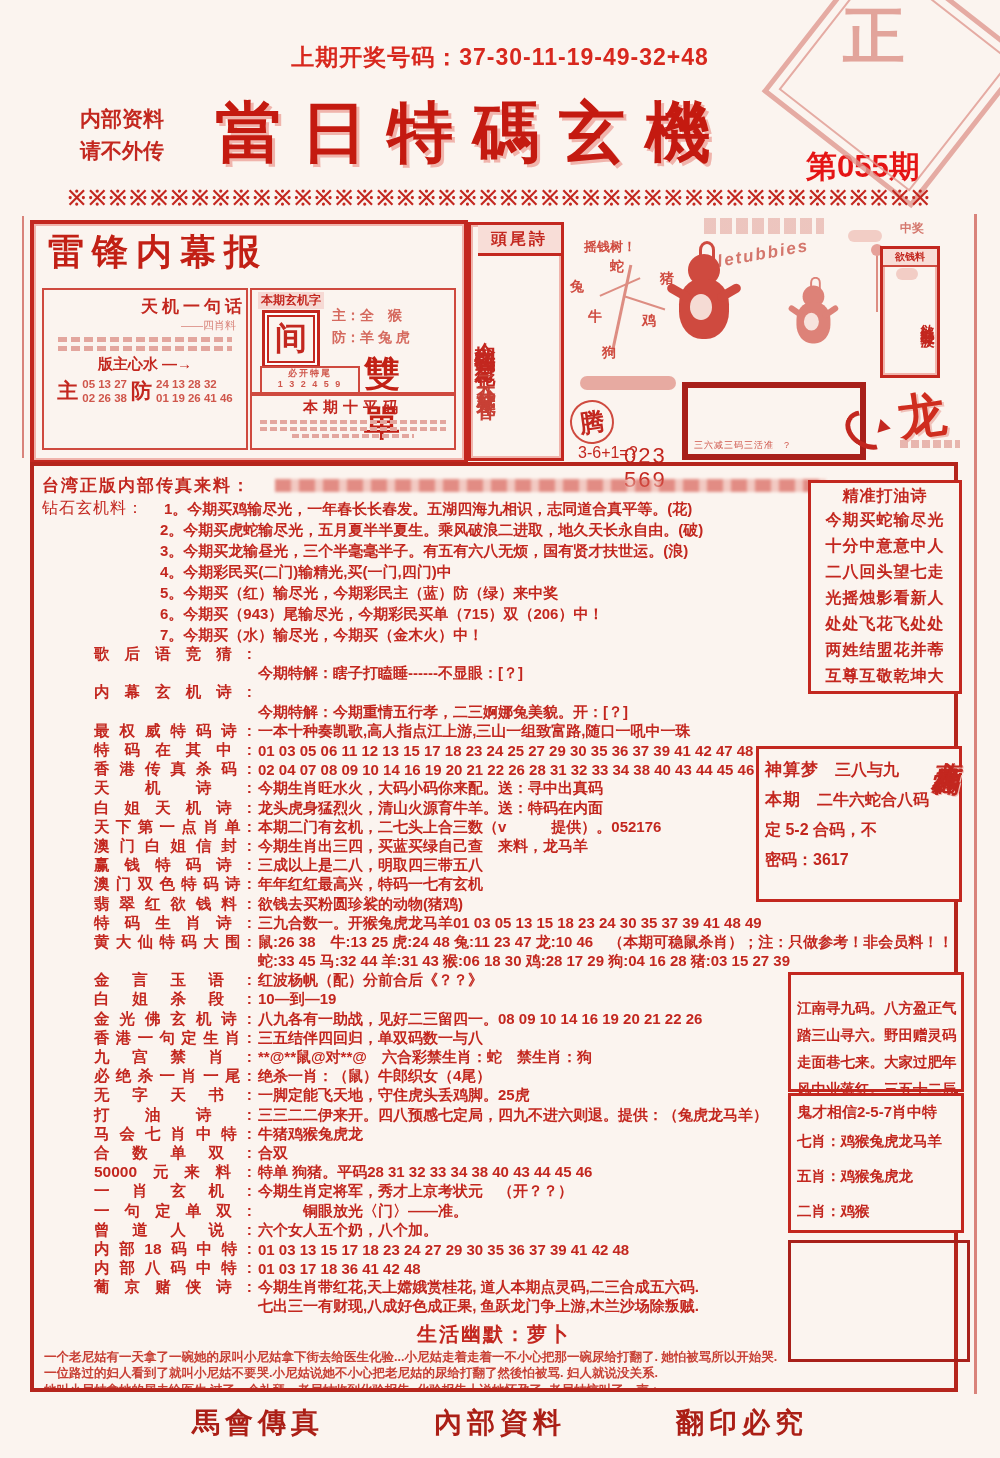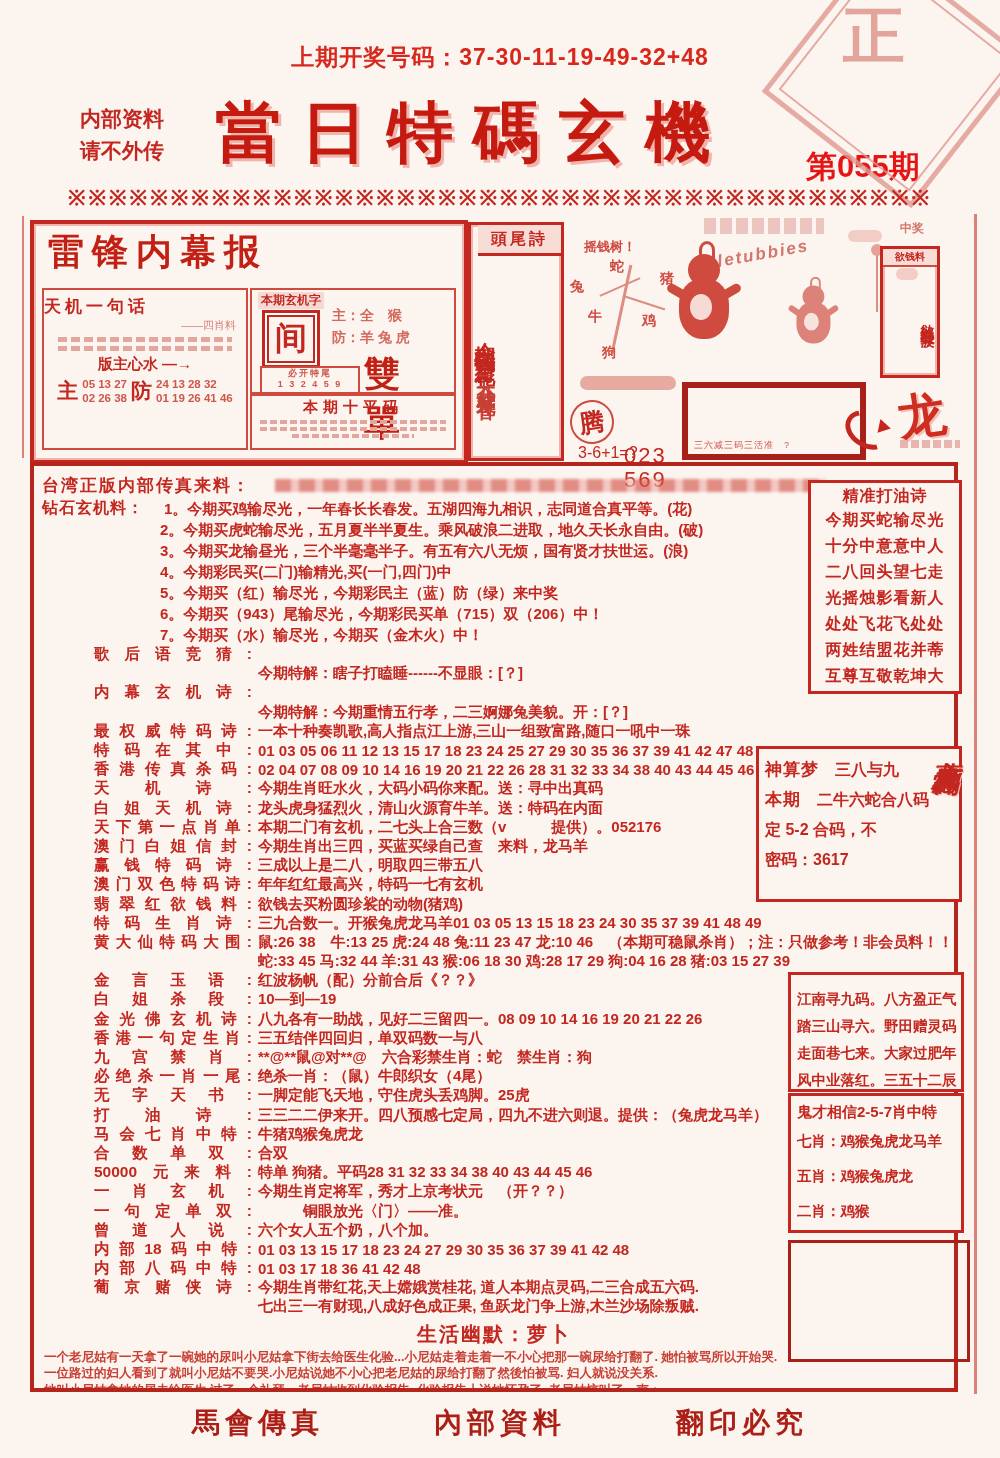--- a/index.html
+++ b/index.html
@@ -21,21 +21,21 @@
   .divider{left:0;right:0;top:183px;height:30px;white-space:nowrap;overflow:hidden;text-align:center;
            font-size:21px;letter-spacing:3px;color:#c3271f;font-weight:bold;}
   .edge-line-r{left:974px;top:214px;width:3px;height:1180px;background:#d9837b;}
   .edge-line-l{left:22px;top:216px;width:2px;height:242px;background:#d9837b;}
 
   
   .leifeng{left:30px;top:220px;width:430px;height:236px;border:4px solid #c3271f;box-shadow:0 0 0 2px #f0b4ac inset;}
   .lf-title{position:absolute;left:14px;top:4px;font-size:36px;font-weight:bold;letter-spacing:8px;
             font-family:"Liberation Serif",serif;color:#c22015;}
   .lf-left{position:absolute;left:8px;top:64px;width:202px;height:158px;border:2px solid #cf4a3f;}
-  .lf-tianji{text-align:left;font-size:17px;font-weight:bold;letter-spacing:4px;margin-top:5px;}
+  .lf-tianji{text-align:right;font-size:17px;font-weight:bold;letter-spacing:4px;margin-top:5px;}
   .lf-sixiao{text-align:right;font-size:11px;color:#d98379;padding-right:10px;}
   .dashline{height:5px;margin:4px 14px;background:repeating-linear-gradient(90deg,#e3a69e 0 9px,transparent 9px 13px);}
   .lf-banzhu{text-align:center;font-size:15px;font-weight:bold;margin-top:2px;}
   .lf-nums{display:flex;justify-content:center;gap:4px;margin-top:3px;align-items:center;}
   .lf-big{font-size:21px;font-weight:bold;font-family:"Liberation Serif",serif;}
   .lf-small{font-size:11.5px;font-weight:bold;line-height:14px;color:#cf564b;}
   .lf-right{position:absolute;left:216px;top:64px;width:202px;height:102px;border:2px solid #cf4a3f;}
   .lf-xhdr{position:absolute;left:6px;top:2px;font-size:12px;font-weight:bold;background:#f6d9d4;padding:0 3px;}
   .jian-box{position:absolute;left:10px;top:20px;width:52px;height:52px;border:3px solid #c3271f;
             box-shadow:0 0 0 2px #fff inset,0 0 0 4px #c3271f inset;display:flex;align-items:center;justify-content:center;
@@ -112,42 +112,42 @@
               background:repeating-linear-gradient(90deg,#e3a69e 0 8px,transparent 8px 11px);opacity:.8;}
 
   
   .mainbox{left:30px;top:462px;width:928px;height:930px;border:4px solid #b5251c;box-sizing:border-box;
            padding:6px 8px 0 8px;overflow:hidden;}
   .tw-header-row{display:flex;align-items:center;height:26px;}
   .tw-label{font-size:17px;font-weight:bold;letter-spacing:2px;}
   .smudge{flex:1;height:13px;margin-left:24px;margin-right:120px;opacity:.65;filter:blur(1.5px);
           background:repeating-linear-gradient(90deg,#d6564c 0 16px,#eeb3ab 16px 24px);}
   .d-first{display:flex;height:21px;align-items:center;}
-  .d-label{width:118px;font-size:16px;font-weight:bold;flex:none;letter-spacing:1px;}
+  .d-label{width:118px;font-size:16px;font-weight:normal;flex:none;letter-spacing:1px;}
   .dline{font-size:15px;font-weight:bold;line-height:21px;height:21px;margin-left:118px;white-space:nowrap;}
   .mrow{display:flex;height:19.2px;align-items:center;padding-left:52px;white-space:nowrap;}
   .mlabel{display:inline-block;width:158px;flex:none;font-size:15.5px;font-weight:bold;
           text-align:justify;text-align-last:justify;}
   .mtext{font-size:15px;font-weight:bold;padding-left:6px;}
   .humor-title{text-align:center;font-size:20px;font-weight:bold;letter-spacing:2px;margin-top:4px;height:26px;}
   .humor-lines{padding:2px 2px 0 2px;}
   .hline{font-size:12.5px;line-height:16.5px;color:#c84035;font-weight:bold;white-space:nowrap;overflow:hidden;}
 
   
   .sbox{border:3px solid #c3271f;background:#fbf4ef;box-sizing:border-box;}
   .jingzhun{left:808px;top:480px;width:154px;height:214px;padding:3px 0;}
   .jz-title{text-align:center;font-size:16px;font-weight:bold;letter-spacing:1px;border-bottom:0;}
   .jz-line{text-align:center;font-size:16px;font-weight:bold;line-height:26px;letter-spacing:1px;}
   .shensuan{left:756px;top:746px;width:206px;height:156px;padding:6px 6px;}
   .ss-row{font-size:16px;font-weight:bold;line-height:30px;white-space:nowrap;}
   .ss-big{font-size:17px;letter-spacing:1px;}
   .ss-overlay{position:absolute;left:168px;top:-10px;height:185px;writing-mode:vertical-rl;
               font-size:27px;font-weight:bold;font-style:italic;font-family:"Liberation Serif",serif;
               color:#c3271f;letter-spacing:2px;text-shadow:1px 1px 0 #f0c0b8;}
-  .jiangnan{left:788px;top:972px;width:176px;height:120px;padding:11px 6px;text-align:right;}
+  .jiangnan{left:788px;top:972px;width:176px;height:120px;padding:20px 6px;text-align:right;}
   .jrow{display:flex;justify-content:space-between;font-size:14.5px;font-weight:bold;line-height:27px;white-space:nowrap;}
   .guicai{left:788px;top:1093px;width:176px;height:140px;padding:4px 6px;}
   .gc-title{font-size:15px;font-weight:bold;line-height:24px;white-space:nowrap;}
   .gc-row{font-size:14.5px;font-weight:bold;line-height:35px;white-space:nowrap;}
   .emptybox2{left:788px;top:1240px;width:176px;height:116px;border:3px solid #a8201a;}
 
   
   .footer{left:0;right:0;top:1404px;display:flex;justify-content:center;gap:110px;}
   .footer span{font-size:28px;font-weight:bold;letter-spacing:5px;color:#ab1f16;
                font-family:"Liberation Serif",serif;}

